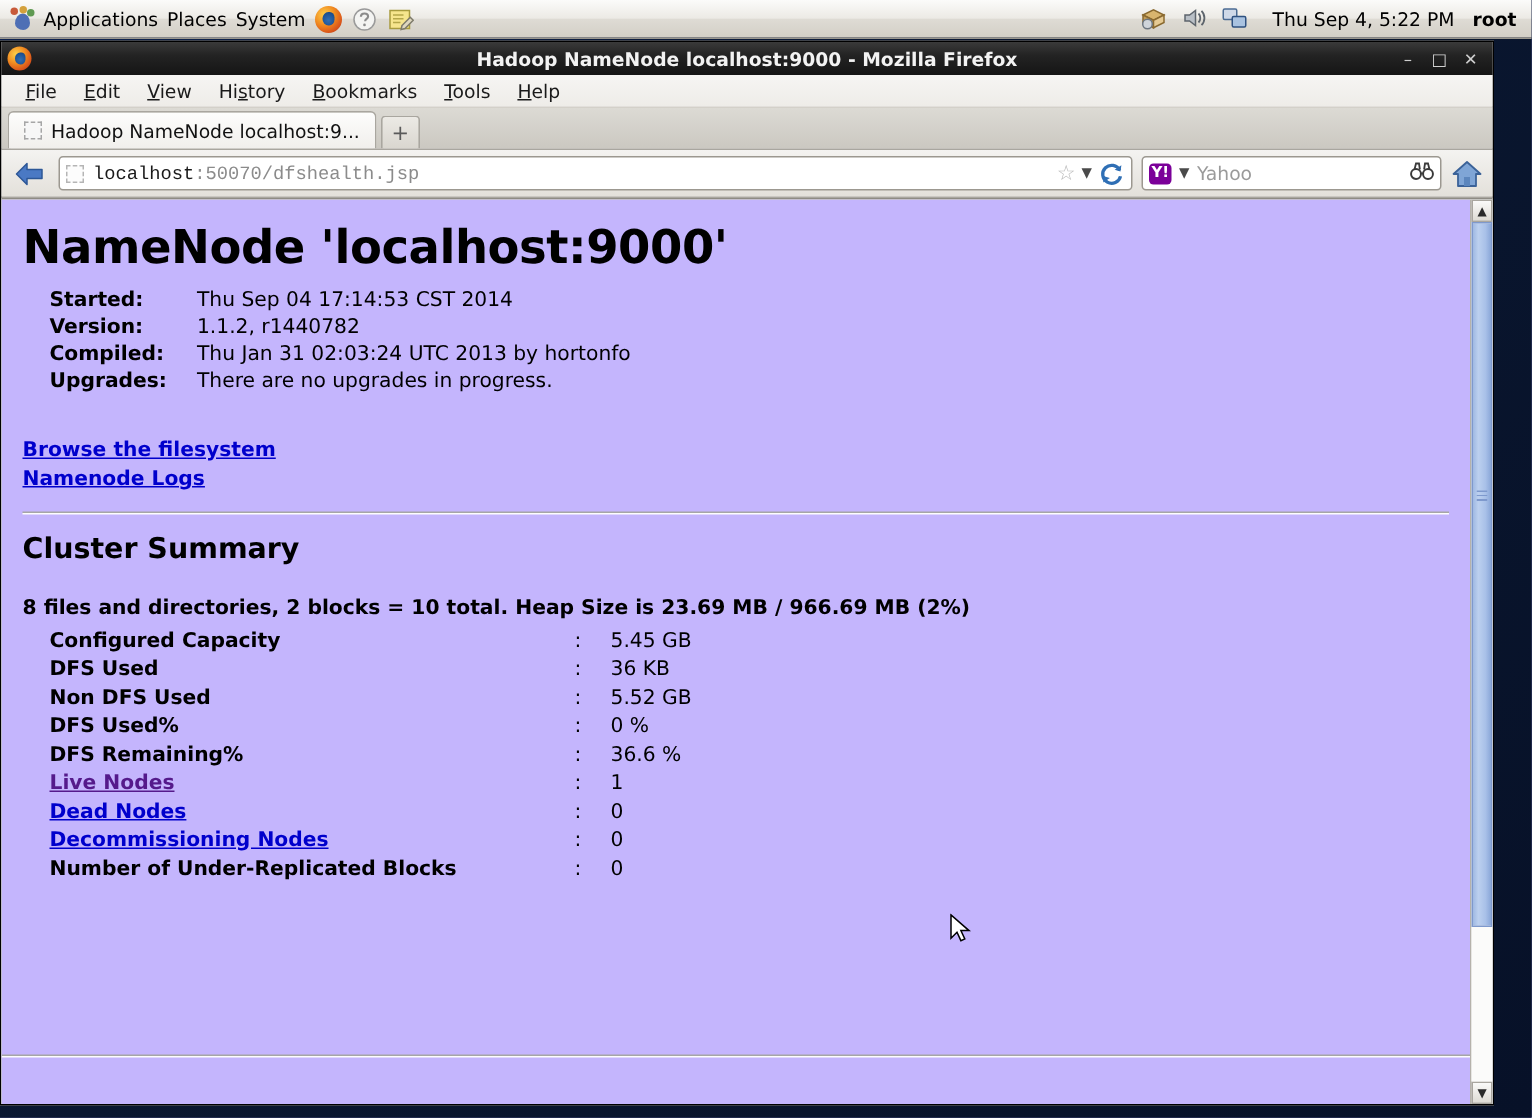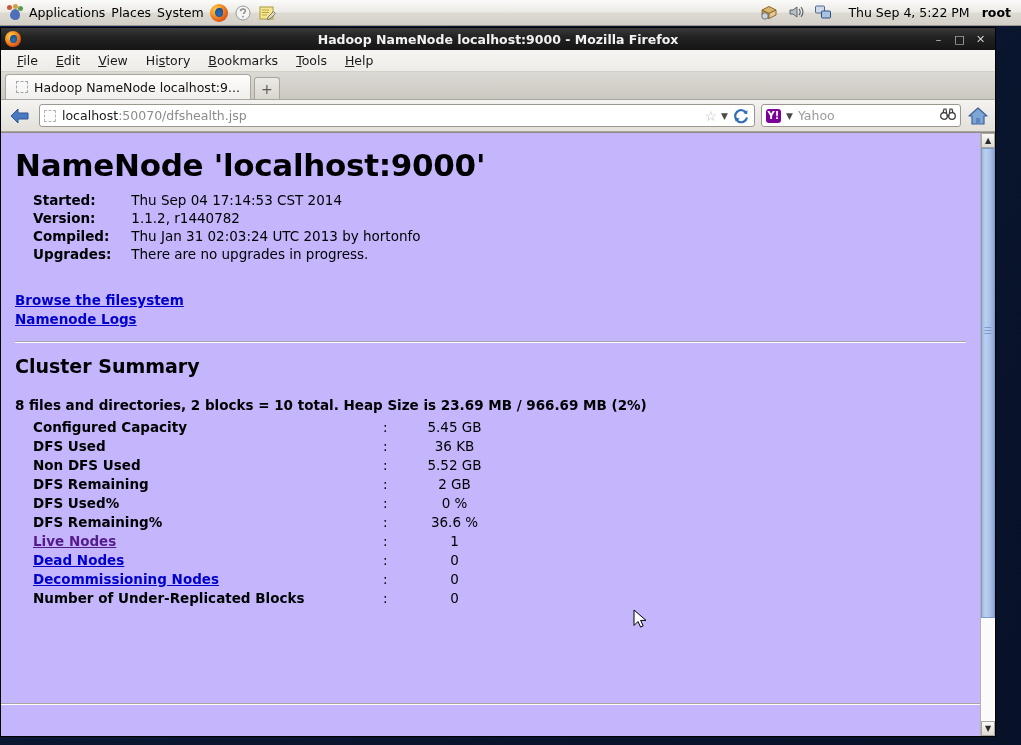--- a/index.html
+++ b/index.html
@@ -131,21 +131,21 @@
   }
   .back-arrow { width: 26px; height: 24px; position: relative; cursor: default; }
   .back-arrow svg { position: absolute; left: 2px; top: 3px; }
   .urlbar {
     flex: 1 1 auto; height: 23px;
     background: #fff; border: 1px solid #9c9890; border-radius: 3px;
     display: flex; align-items: center; padding: 0 4px; gap: 6px;
     font-size: 12.5px; min-width: 100px;
   }
   .url-favicon { width: 12px; height: 12px; border: 1px dashed #b5b5b5; background:#fcfcfc; flex:0 0 12px;}
-  .url-text { flex:1 1 auto; white-space: nowrap; overflow: hidden; color:#8b8b8b; }
+  .url-text { flex:1 1 auto; white-space: nowrap; overflow: hidden; color:#8b8b8b;font-family:Liberation Mono, monospace; }
   .url-text b { color:#1a1a1a; font-weight: normal; }
   .url-right { display:flex; align-items:center; gap:4px; }
   .star { color:#b9b9b9; font-size: 14px; }
   .chev { color:#4a4a4a; font-size: 9px; }
   .reload { width:18px;height:18px; }
   .searchbar {
     width: 200px; height: 23px;
     background: #fff; border: 1px solid #9c9890; border-radius: 3px;
     display:flex; align-items:center; gap:5px; padding: 0 4px;
     font-size: 12.5px; color:#9a9a9a;
@@ -181,21 +181,21 @@
     text-decoration: underline; line-height: 19px; width: max-content;
     cursor: pointer;
   }
   hr.rule { border: none; border-top: 1px solid #a6a6a6; border-bottom: 1px solid #fdfdfd; margin: 12px 0 0 0;}
   h2#cluster-h2 { font-size: 19px; font-weight: bold; margin: 12px 0 0 0; }
   #heapline { font-weight: bold; font-size: 13.5px; margin: 20px 0 0 0; }
   table#stats { border-collapse: collapse; margin: 4px 0 0 18px; font-size: 13.5px;}
   table#stats td { padding: 1.5px 0; }
   table#stats td.label { font-weight: bold; white-space: nowrap; width: 350px;}
   table#stats td.colon { width: 24px; text-align:left; padding-left:0;}
-  table#stats td.val { text-align: center; width: 95px; font-weight: normal;}
+  table#stats td.val { text-align: left; width: 95px; font-weight: normal;}
   table#stats td.label a { font-weight: bold; text-decoration: underline; cursor:pointer;}
   a.blue { color: #0000cc; }
   a.visited { color: #551a8b; }
 
   
   #vscroll {
     flex: 0 0 15px; width: 15px; background: #f0efed;
     border-left: 1px solid #b5b2ab;
     display:flex; flex-direction: column; position: relative;
   }
@@ -414,25 +414,20 @@
           <td class="label">DFS Used</td>
           <td class="colon">:</td>
           <td class="val">36 KB</td>
         </tr>
         <tr>
           <td class="label">Non DFS Used</td>
           <td class="colon">:</td>
           <td class="val">5.52 GB</td>
         </tr>
         <tr>
-          <td class="label">DFS Remaining</td>
-          <td class="colon">:</td>
-          <td class="val">2 GB</td>
-        </tr>
-        <tr>
           <td class="label">DFS Used%</td>
           <td class="colon">:</td>
           <td class="val">0 %</td>
         </tr>
         <tr>
           <td class="label">DFS Remaining%</td>
           <td class="colon">:</td>
           <td class="val">36.6 %</td>
         </tr>
         <tr>

